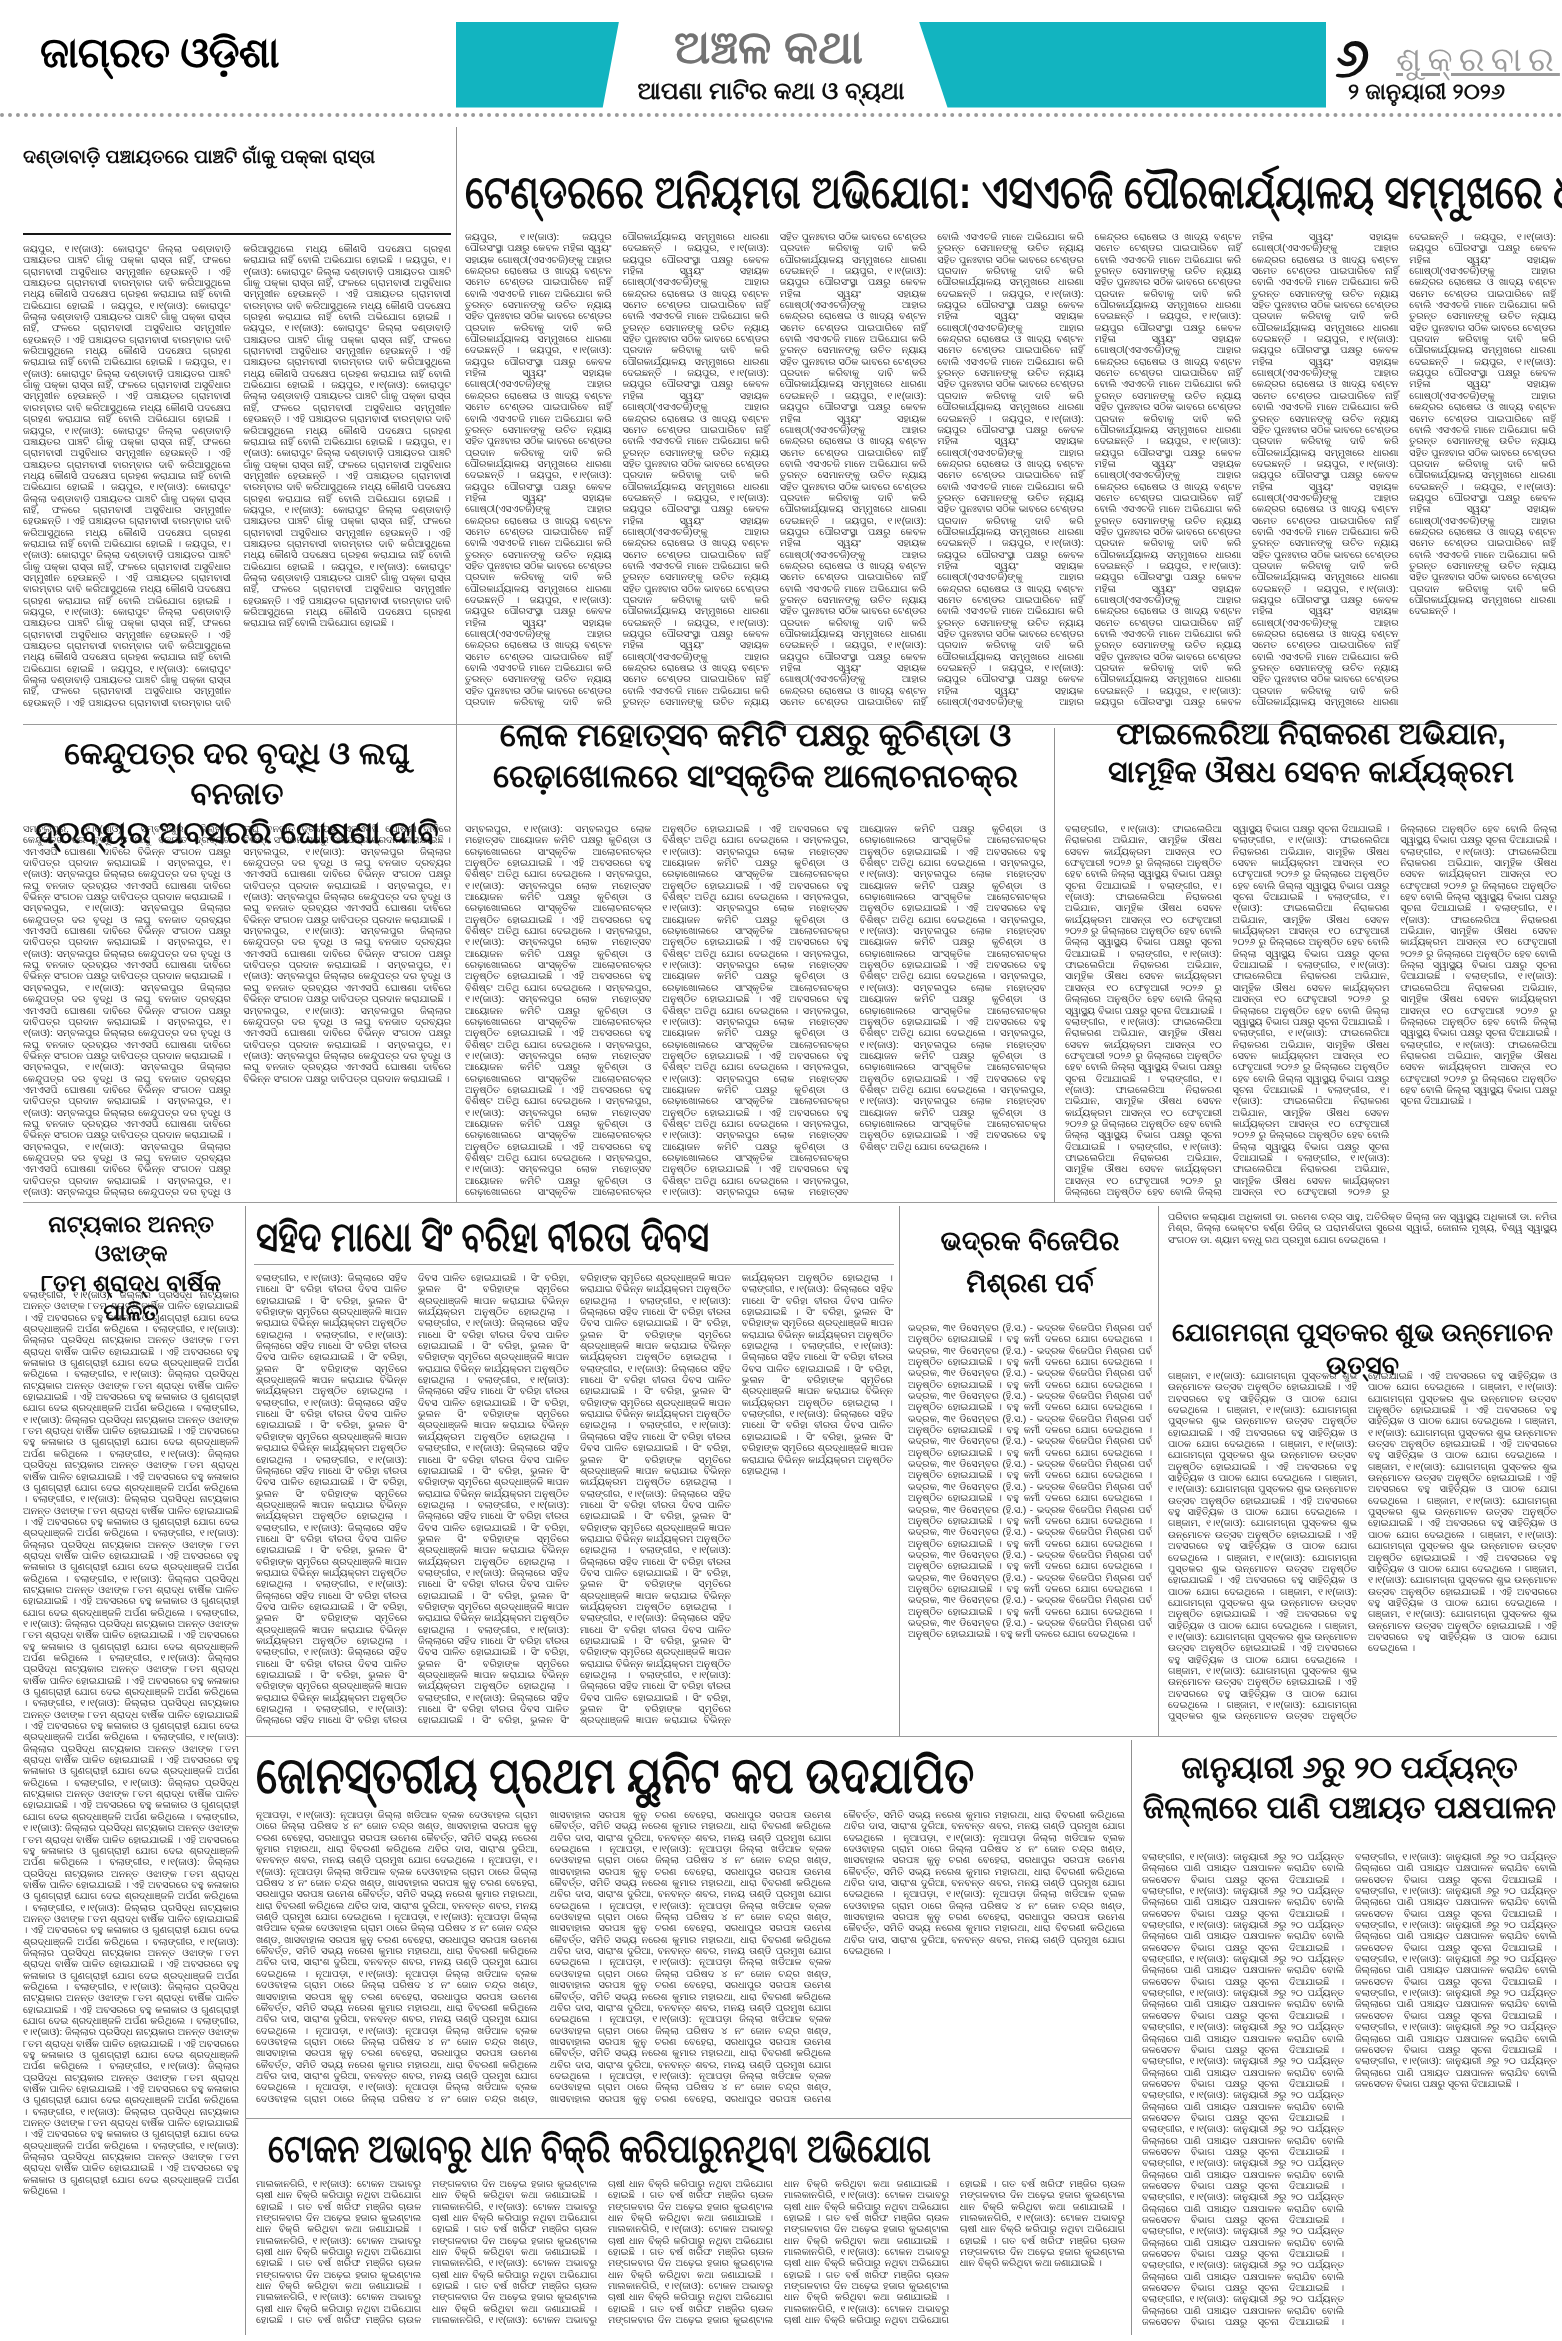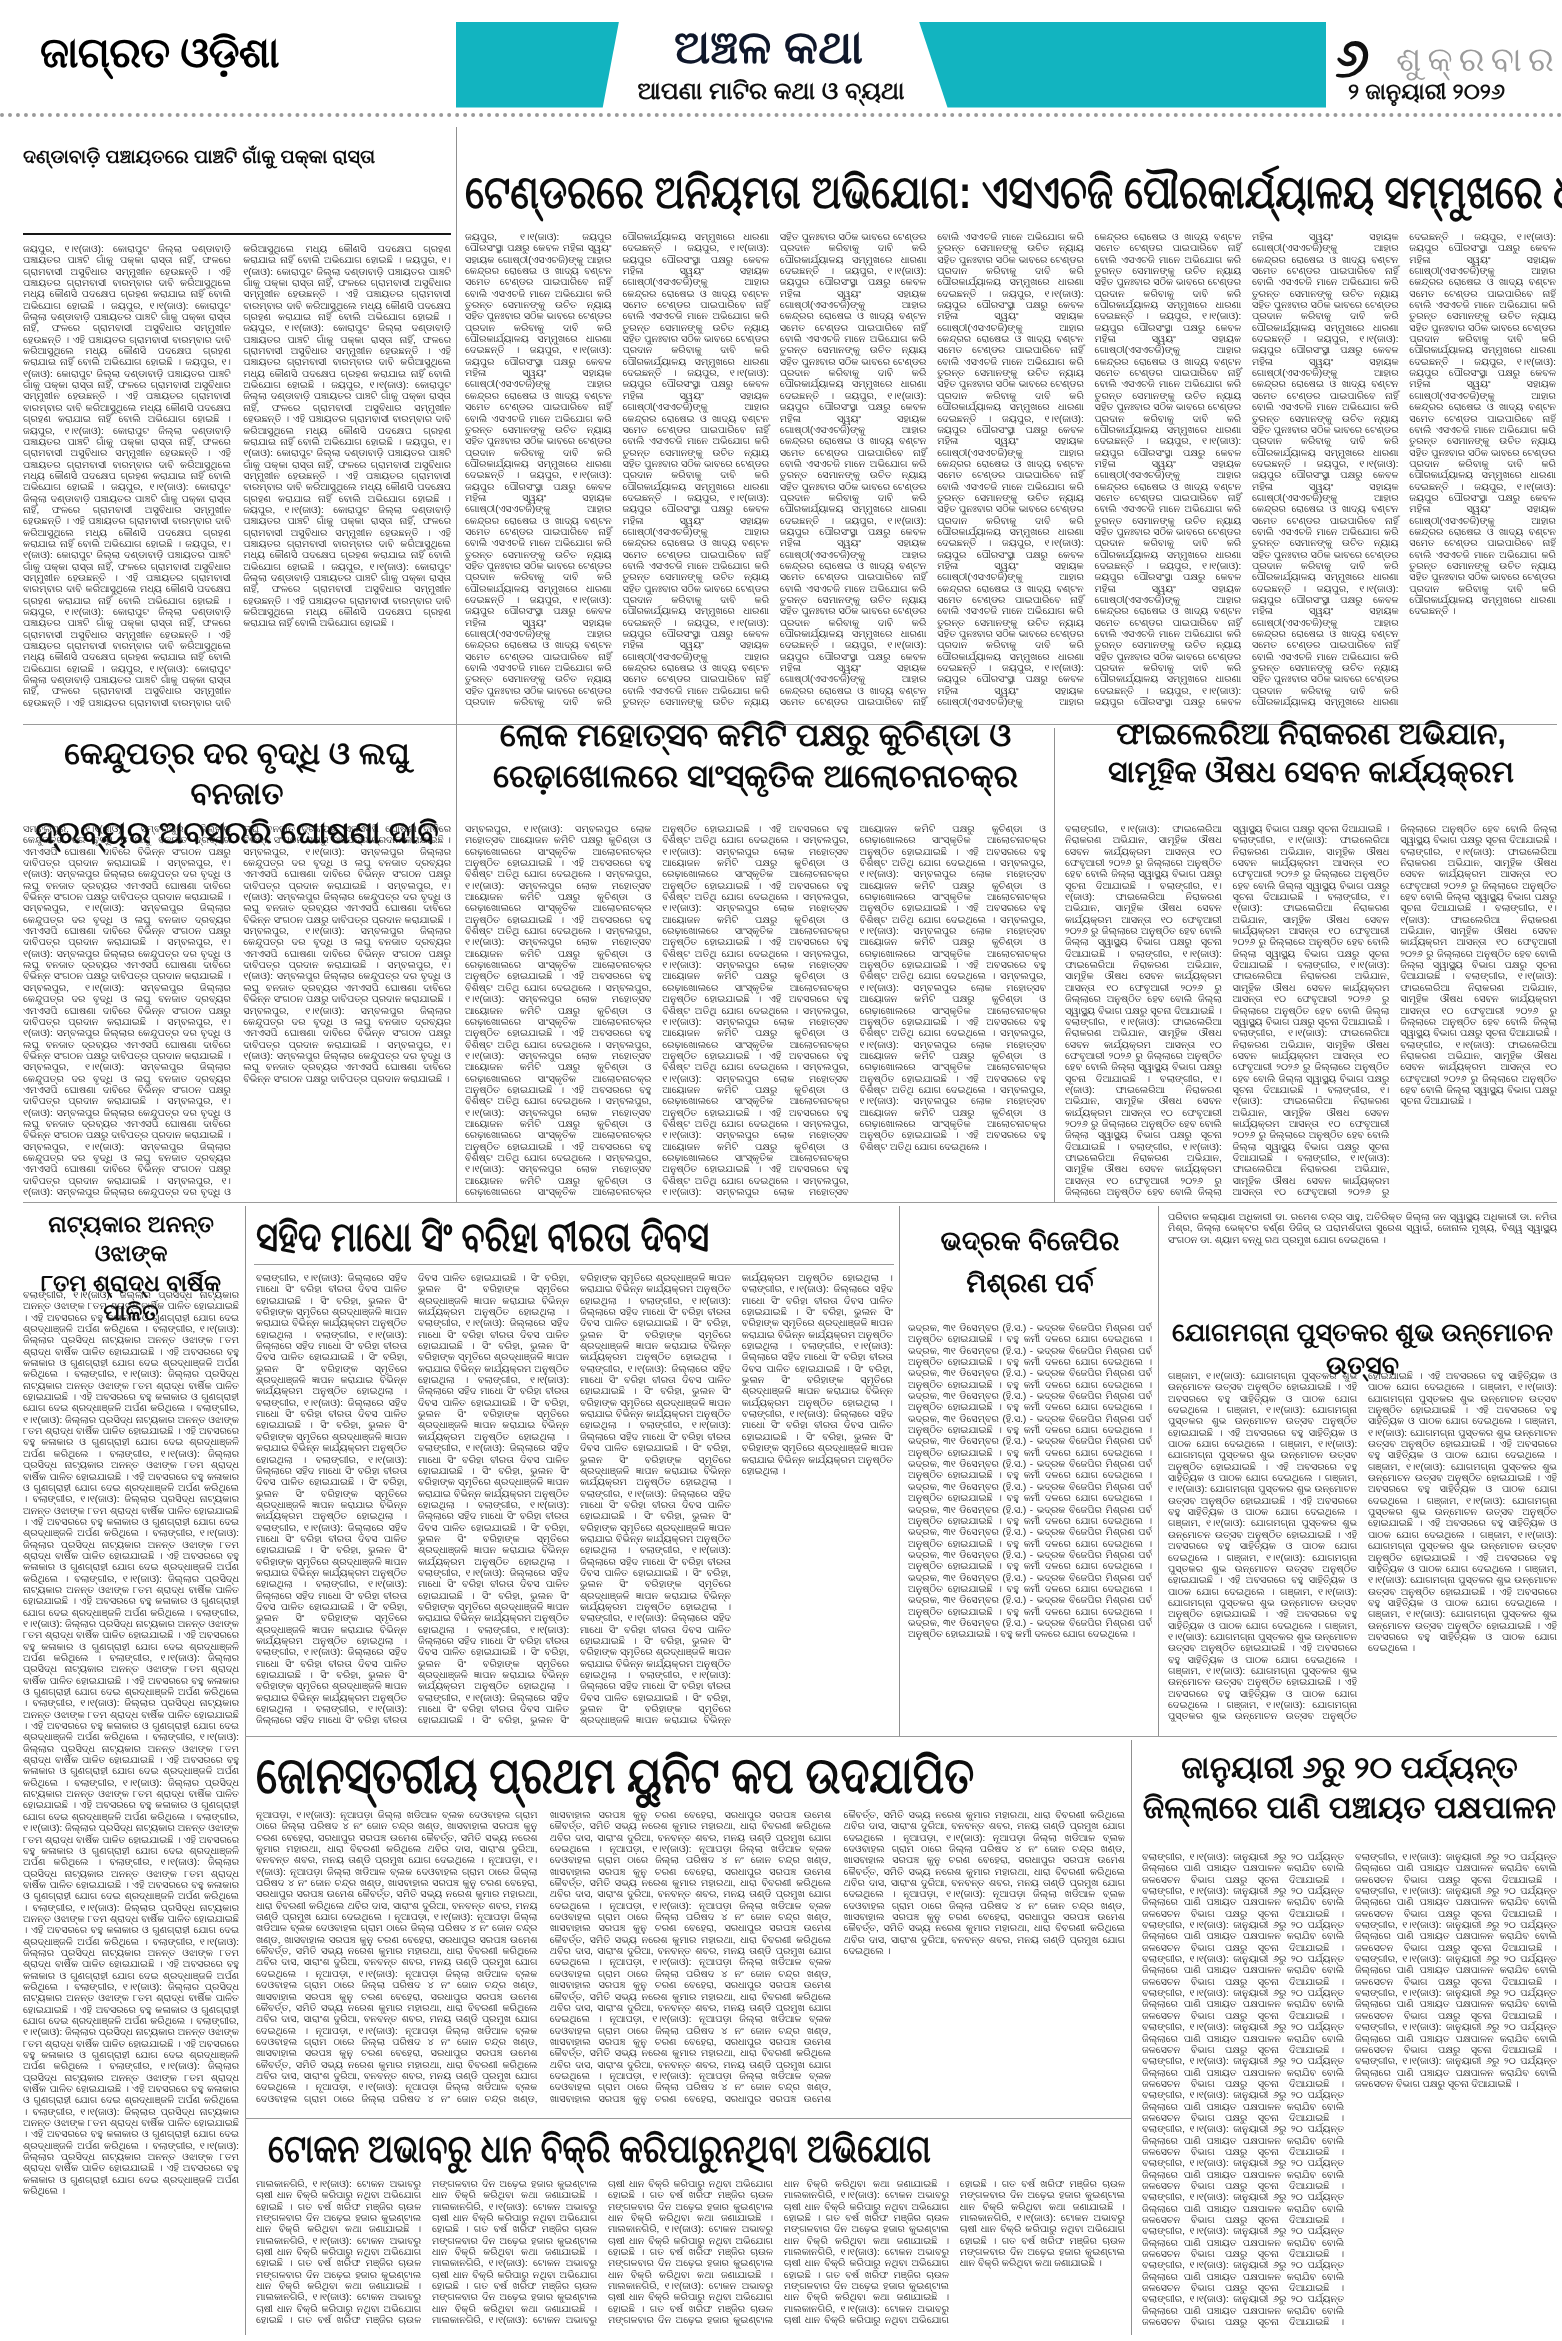--- a/index.html
+++ b/index.html
@@ -4,24 +4,24 @@
 <style>
   html,body{margin:0;padding:0;}
   body{width:1563px;height:2342px;background:#ffffff;color:#141414;
        font-family:"Liberation Sans", sans-serif;position:relative;overflow:hidden;}
   .abs{position:absolute;}
   
   .masthead{left:40px;top:29px;font-size:42px;font-weight:900;letter-spacing:-0.8px;color:#000;}
   .band{top:21.6px;height:86px;background:#12b4c0;}
   .band-left{left:456px;width:163px;clip-path:polygon(0 0,100% 0,90% 100%,0 100%);}
   .band-right{left:919px;width:407px;clip-path:polygon(0 0,100% 0,100% 100%,7% 100%);}
-  .section-title{left:613px;top:20px;width:311px;text-align:center;font-size:46px;font-weight:800;color:#0f172a;}
+  .section-title{left:613px;top:20px;width:311px;text-align:center;font-size:46px;font-weight:800;color:#737373;}
   .section-subtitle{left:586px;top:77px;width:370px;text-align:center;font-size:24px;font-weight:700;color:#111;}
   .page-number{left:1335px;top:26px;font-size:55px;font-weight:800;color:#111;}
-  .day-name{left:1396px;top:40px;font-size:34px;font-weight:400;color:#9b9b9b;letter-spacing:6.2px;}
+  .day-name{left:1396px;top:40px;font-size:34px;font-weight:400;color:#9b9b9b;letter-spacing:6.2px;text-decoration:underline;}
   .date-line{left:1348px;top:79px;font-size:22.3px;font-weight:700;color:#111;}
   .dotted-rule{left:0;top:113px;width:1563px;border-top:4.6px dotted #9a9a9a;}
   
   .vrule{width:0.8px;background:#8f8f8f;}
   .hrule{height:0.8px;background:#9a9a9a;}
   .hrule-bold{height:2.3px;background:#161616;}
   
   .hl{font-weight:800;color:#0d0d0d;line-height:1.28;}
   .hl-center{text-align:center;}
   .stretchY{transform:scaleY(1.22);transform-origin:center top;}

